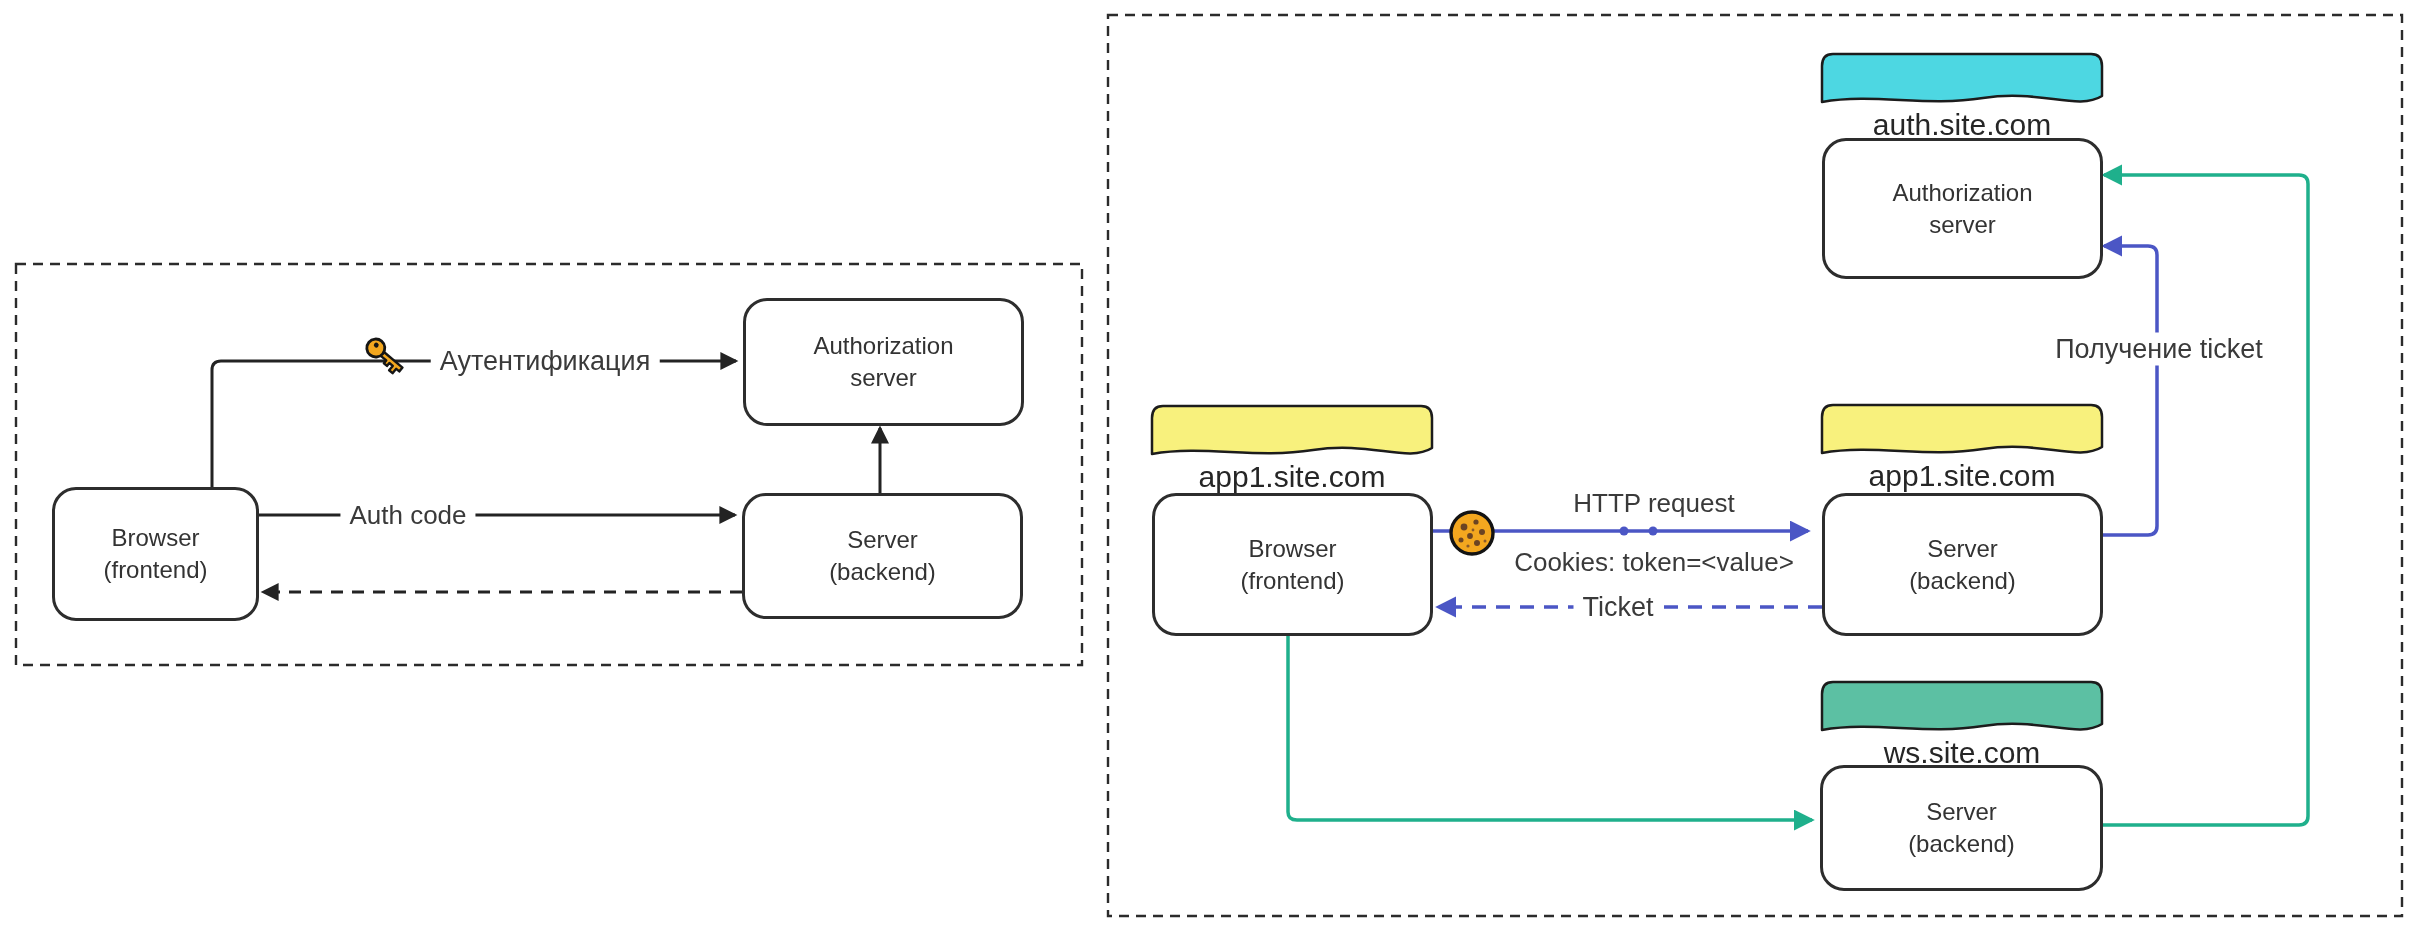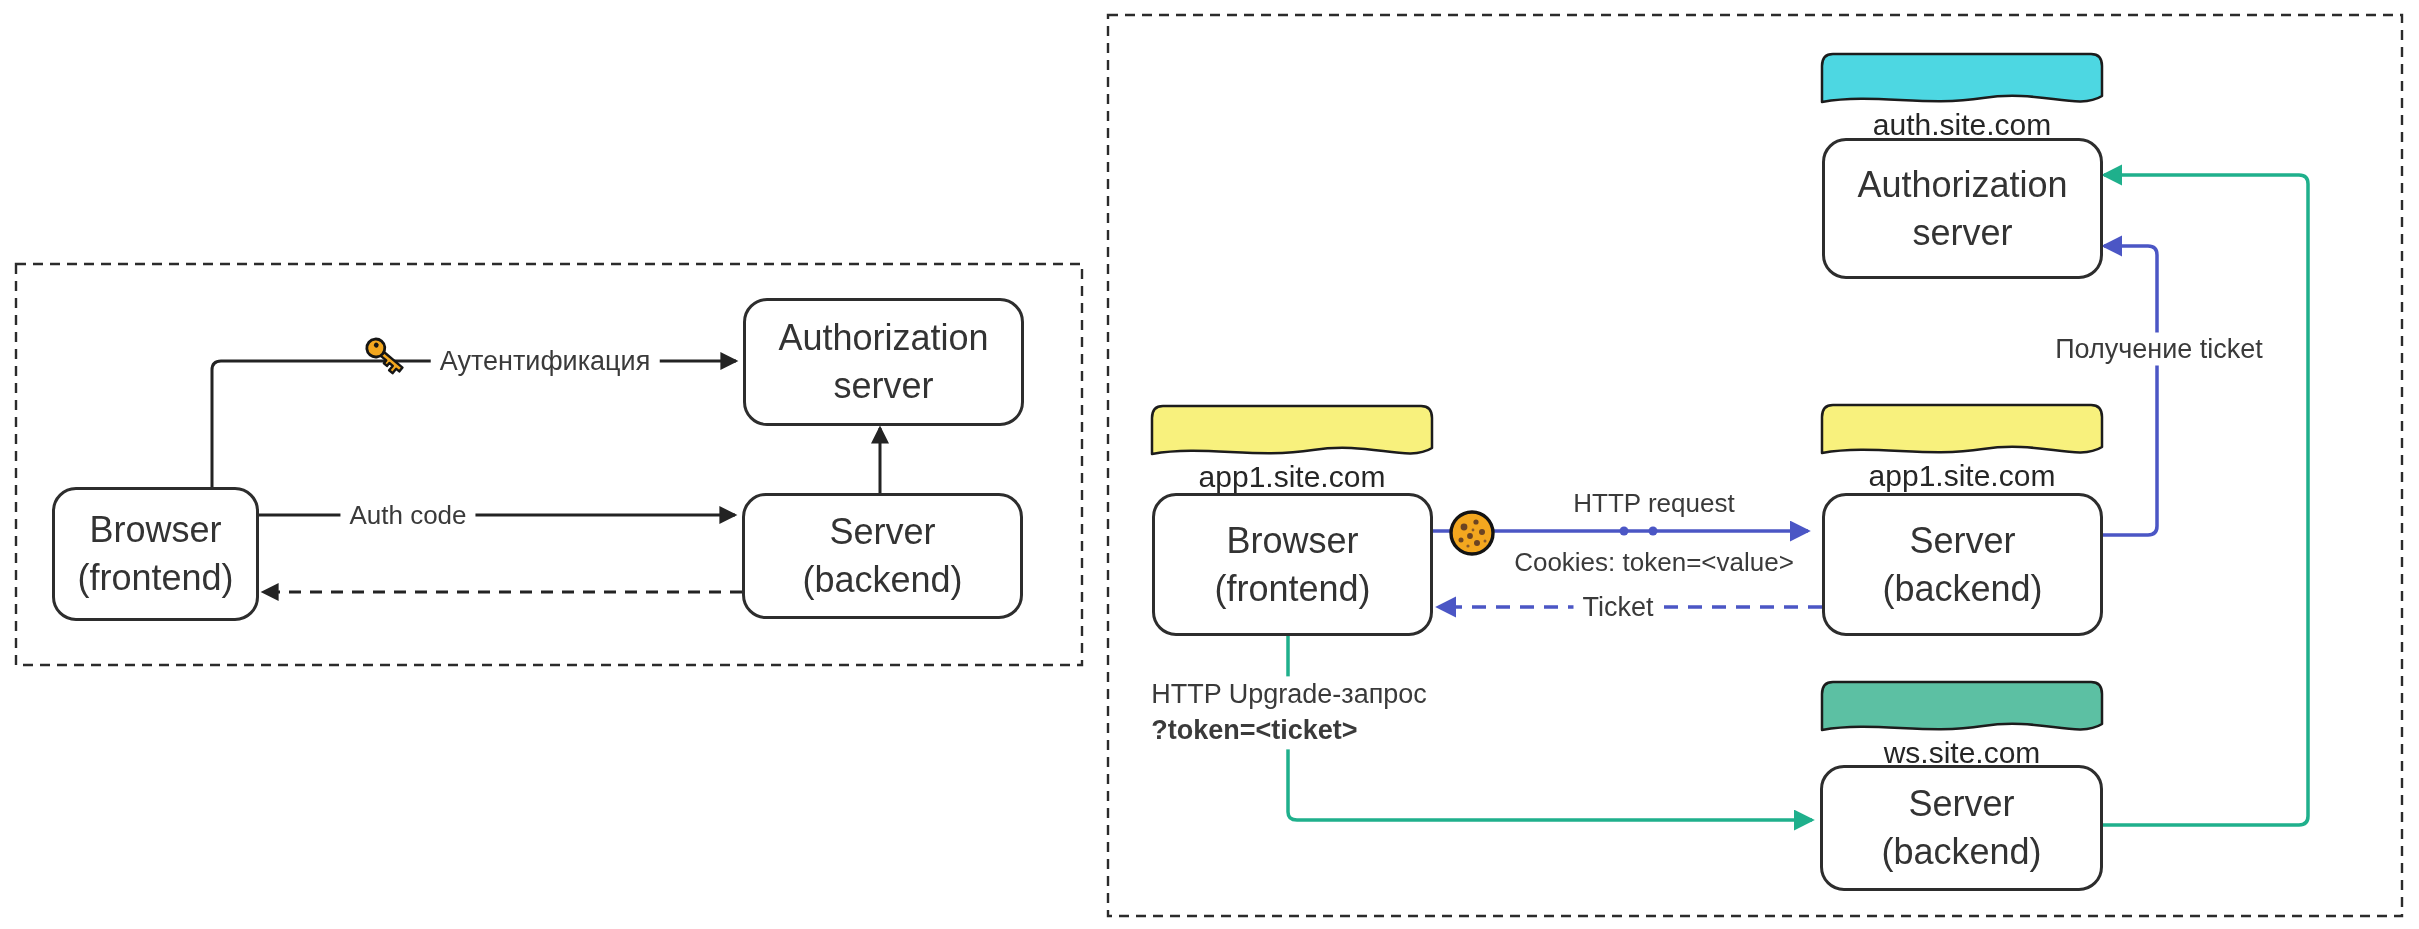--- a/index.html
+++ b/index.html
@@ -4,29 +4,29 @@
 <style>
   html,body{margin:0;padding:0;background:#ffffff;}
   .canvas{
     position:relative;width:2419px;height:929px;background:#ffffff;overflow:hidden;
     font-family:"Liberation Sans","DejaVu Sans",sans-serif;color:#333333;
   }
   svg.wires{position:absolute;left:0;top:0;z-index:1;}
   .node{
     position:absolute;z-index:2;background:#ffffff;border:3px solid #2d2d2d;border-radius:24px;
     display:flex;flex-direction:column;align-items:center;justify-content:center;
-    font-size:36px;line-height:1.32;color:#333333;text-align:center;
+    font-size:24px;line-height:1.32;color:#333333;text-align:center;
   }
   .flag-text{
     position:absolute;z-index:2;width:284px;height:46px;display:flex;align-items:center;justify-content:center;
     font-size:30px;color:#262626;margin-top:48px;
   }
   .lbl{
     position:absolute;z-index:3;transform:translate(-50%,-50%);white-space:nowrap;
-    font-size:26px;color:#3a3a3a;text-align:left;
+    font-size:26px;color:#3a3a3a;text-align:right;
   }
   .lbl.bg{background:#ffffff;padding:1px 9px;}
   .lbl.big{font-size:27px;}
   .lbl .bold{font-weight:bold;}
   .lbl .ln{line-height:1.32;}
 </style>
 </head>
 <body>
 
 <div class="canvas">
@@ -131,18 +131,14 @@
 
   <div class="flag-text" style="left:1820px;top:54px;">auth.site.com</div>
   <div class="flag-text" style="left:1150px;top:406px;">app1.site.com</div>
   <div class="flag-text" style="left:1820px;top:405px;">app1.site.com</div>
   <div class="flag-text" style="left:1820px;top:682px;text-align:right;">ws.site.com</div>
 
   <div class="lbl" style="left:1654px;top:503px;">HTTP request</div>
   <div class="lbl" style="left:1654px;top:562px;">Cookies: token=&lt;value&gt;</div>
   <div class="lbl bg big" style="left:1618px;top:607px;">Ticket</div>
   <div class="lbl bg big" style="left:2159px;top:349px;">Получение ticket</div>
-  <div class="lbl bg big" style="left:1289px;top:713px;">
-    <div class="ln">HTTP Upgrade-запрос</div>
-    <div class="ln bold">?token=&lt;ticket&gt;</div>
-  </div>
 
 </div>
 
 </body></html>

